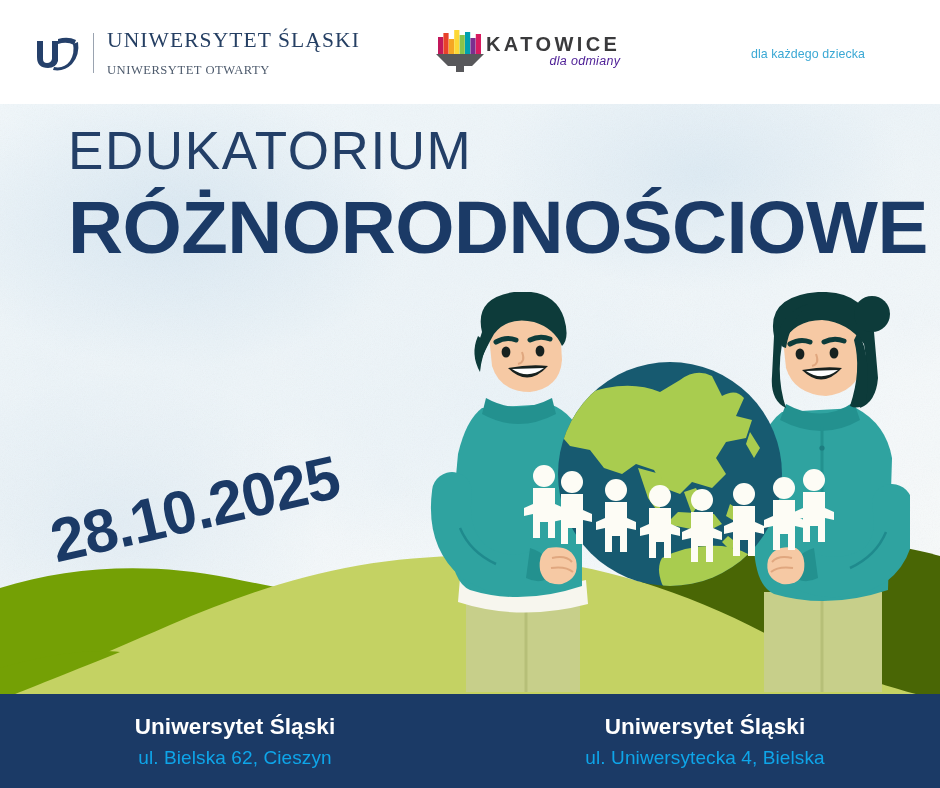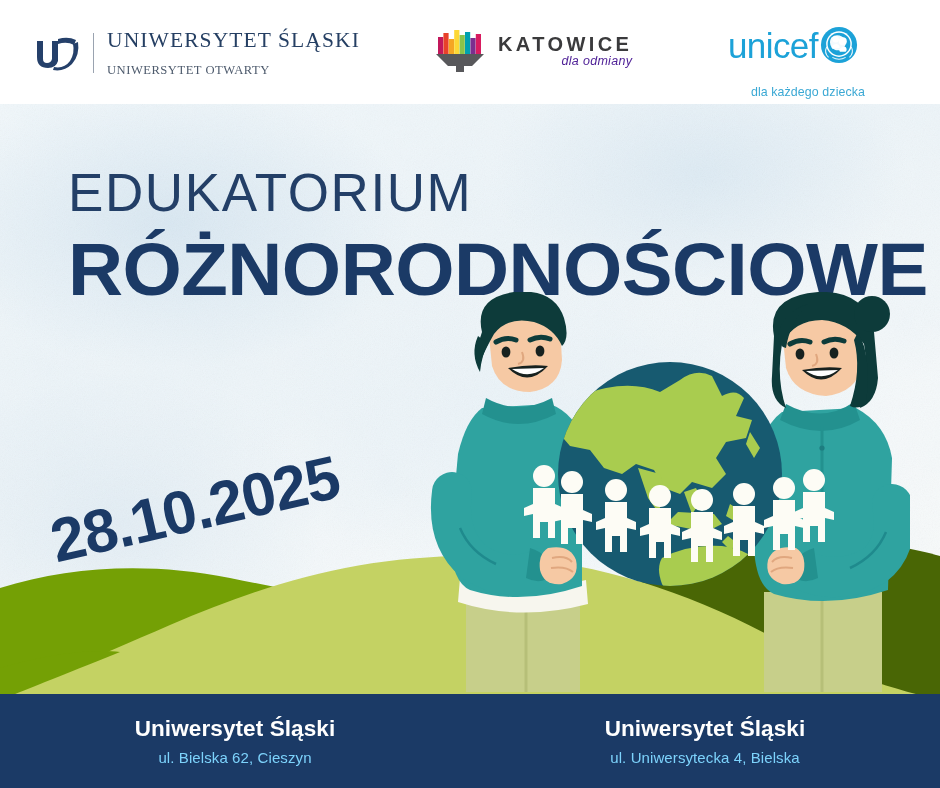--- a/index.html
+++ b/index.html
@@ -53,21 +53,20 @@
     color: #4d5a6c;
     margin-top: 12px;
     white-space: nowrap;
   }
 
   .logo-kato {
     position: absolute;
     left: 434px; top: 28px;
     display: flex;
     align-items: flex-start;
-    gap: 12px;
   }
   .kato-mark { width: 52px; height: 50px; display: block; }
   .kato-words { padding-top: 6px; }
   .kato-line1 {
     font-size: 20px;
     font-weight: bold;
     letter-spacing: 3.4px;
     color: #3a3a3c;
     line-height: 1;
   }
@@ -138,21 +137,20 @@
     position: absolute;
     left: 68px; top: 124px;
     z-index: 20;
   }
   .title-1 {
     font-size: 53px;
     font-weight: 300;
     letter-spacing: 1.6px;
     color: #233f67;
     line-height: 1;
-    margin-top: 42px;
   }
   .title-2 {
     font-size: 74px;
     font-weight: bold;
     letter-spacing: -0.5px;
     color: #1b3a66;
     line-height: 1;
     margin-top: 14px;
     transform: scaleX(1.03);
     transform-origin: left center;
@@ -202,23 +200,23 @@
     gap: 7px;
   }
   .footer-name {
     font-size: 22.5px;
     font-weight: bold;
     color: #ffffff;
     letter-spacing: 0.1px;
     white-space: nowrap;
   }
   .footer-addr {
-    font-size: 15px;
+    font-size: 19px;
     font-weight: normal;
-    color: #7dd3fc;
+    color: #0ea5e9;
     letter-spacing: 0.1px;
     white-space: nowrap;
   }
 </style>
 </head>
 <body>
 
 <div id="poster">
 
   <div class="bg-wash"></div>
@@ -443,40 +441,20 @@
         <rect x="41.8" y="6" width="5.2" height="20" fill="#d81b60"></rect>
         <path d="M2 26 L50 26 L38 38 L30 38 L30 44 L22 44 L22 38 L14 38 Z" fill="#58585b"></path>
       </svg>
       <div class="kato-words">
         <div class="kato-line1">KATOWICE</div>
         <div class="kato-line2">dla odmiany</div>
       </div>
     </div>
 
     <div class="logo-unicef">
-      <div class="unicef-row">
-        <div class="unicef-word">unicef</div>
-        <svg class="unicef-emblem" viewBox="0 0 40 40">
-          <circle cx="20" cy="20" r="19" fill="#1ca2d8"></circle>
-          <circle cx="20" cy="19" r="13.5" fill="#ffffff"></circle>
-          <circle cx="20" cy="19" r="12" fill="#1ca2d8"></circle>
-          <g fill="#ffffff">
-            <path d="M12 12 Q17 8 23 11 Q27 13 27 18 Q27 23 22 25 Q16 27 12 22 Q9 17 12 12 Z" opacity="0.95"></path>
-            <circle cx="16.5" cy="14" r="3.4"></circle>
-            <circle cx="24" cy="16" r="4.2"></circle>
-            <path d="M12 22 Q14 19 17 19 Q20 19 21 23 L13 24 Z"></path>
-            <path d="M20 25 Q23 21 27 22 Q29 25 27 27 L21 27 Z"></path>
-          </g>
-          <g stroke="#ffffff" stroke-width="1.1" fill="none" opacity="0.9">
-            <path d="M7 22 Q4 28 9 33"></path>
-            <path d="M33 22 Q36 28 31 33"></path>
-            <path d="M13 33 Q20 37 27 33"></path>
-          </g>
-        </svg>
-      </div>
       <div class="unicef-tag">dla każdego dziecka</div>
     </div>
   </div>
 
   <div class="footer">
     <div class="footer-col">
       <div class="footer-name">Uniwersytet Śląski</div>
       <div class="footer-addr">ul. Bielska 62, Cieszyn</div>
     </div>
     <div class="footer-col">

